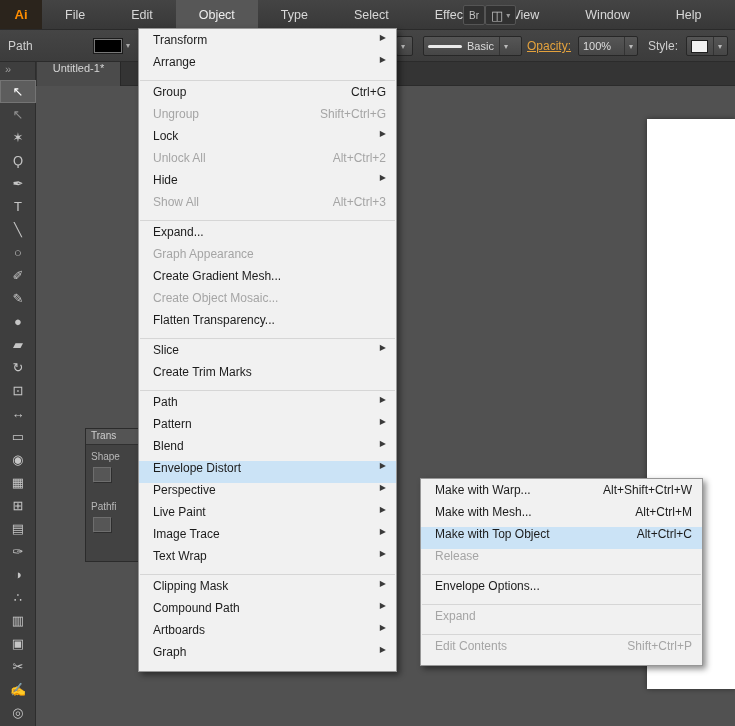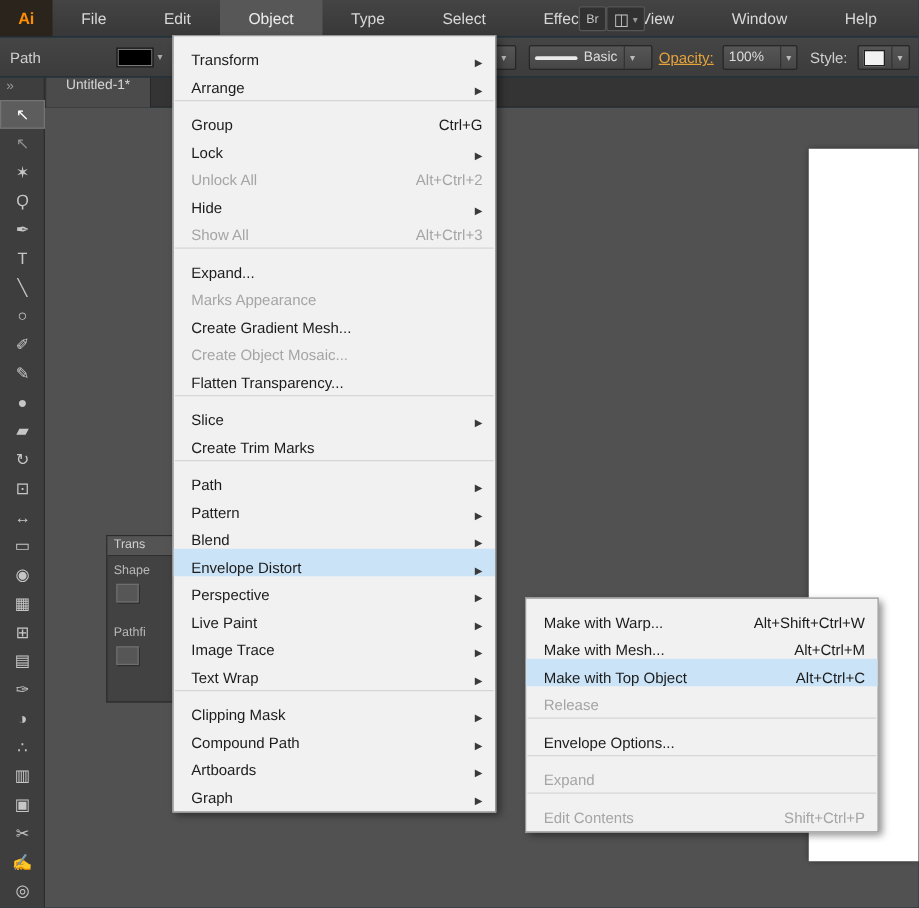--- a/index.html
+++ b/index.html
@@ -45,21 +45,21 @@
   
   .fpanel{position:absolute;left:85px;top:428px;width:54px;height:134px;background:#424242;border:1px solid #2b2b2b;z-index:2}
   .fp-tab{height:16px;background:#545454;border-bottom:1px solid #303030;color:#cfcfcf;font-size:10px;padding:1px 0 0 5px}
   .fp-label{position:absolute;left:5px;font-size:10px;color:#b8b8b8}
   .fp-icon{position:absolute;left:7px;width:18px;height:15px;background:#565656;border:1px solid #6e6e6e;box-shadow:1px 1px 0 #2e2e2e}
 
   
   .menu{position:absolute;background:#f1f1f1;border:1px solid #979797;box-shadow:3px 3px 6px rgba(0,0,0,.45);padding:4px 0;z-index:10}
   .menu.main{left:138px;top:28px;width:259px}
   .menu.subm{left:420px;top:478px;width:283px}
-  .mi{display:flex;align-items:flex-end;height:22px;padding:0 10px 0 14px;font-size:12px;color:#1c1c1c;cursor:default;white-space:nowrap}
+  .mi{display:flex;align-items:flex-start;height:22px;padding:0 10px 0 14px;font-size:12px;color:#1c1c1c;cursor:default;white-space:nowrap}
   .mi .sc{margin-left:auto;padding-left:18px}
   .mi .ar{margin-left:auto;font-size:8px;color:#3a3a3a;padding-left:18px}
   .mi.dis{color:#a5a5a5}
   .mi.dis .sc{color:#a5a5a5}
   .mi.hl{background:#cbe3f6}
   .msep{border-top:1px solid #d6d6d6;margin:3px 1px 4px 1px;height:0}
 </style>
 </head>
 <body>
 
@@ -223,20 +223,24 @@
       </div>
     <div class="mi">
         <span>Arrange</span>
         <span class="ar">▶</span>
       </div>
     <div class="msep"></div>
     <div class="mi">
         <span>Group</span>
         <span class="sc">Ctrl+G</span>
       </div>
+    <div class="mi dis">
+        <span>Ungroup</span>
+        <span class="sc">Shift+Ctrl+G</span>
+      </div>
     <div class="mi">
         <span>Lock</span>
         <span class="ar">▶</span>
       </div>
     <div class="mi dis">
         <span>Unlock All</span>
         <span class="sc">Alt+Ctrl+2</span>
       </div>
     <div class="mi">
         <span>Hide</span>
@@ -244,21 +248,21 @@
       </div>
     <div class="mi dis">
         <span>Show All</span>
         <span class="sc">Alt+Ctrl+3</span>
       </div>
     <div class="msep"></div>
     <div class="mi">
         <span>Expand...</span>
       </div>
     <div class="mi dis">
-        <span>Marks Appearance</span>
+        <span>Graph Appearance</span>
       </div>
     <div class="mi">
         <span>Create Gradient Mesh...</span>
       </div>
     <div class="mi dis">
         <span>Create Object Mosaic...</span>
       </div>
     <div class="mi">
         <span>Flatten Transparency...</span>
       </div>

